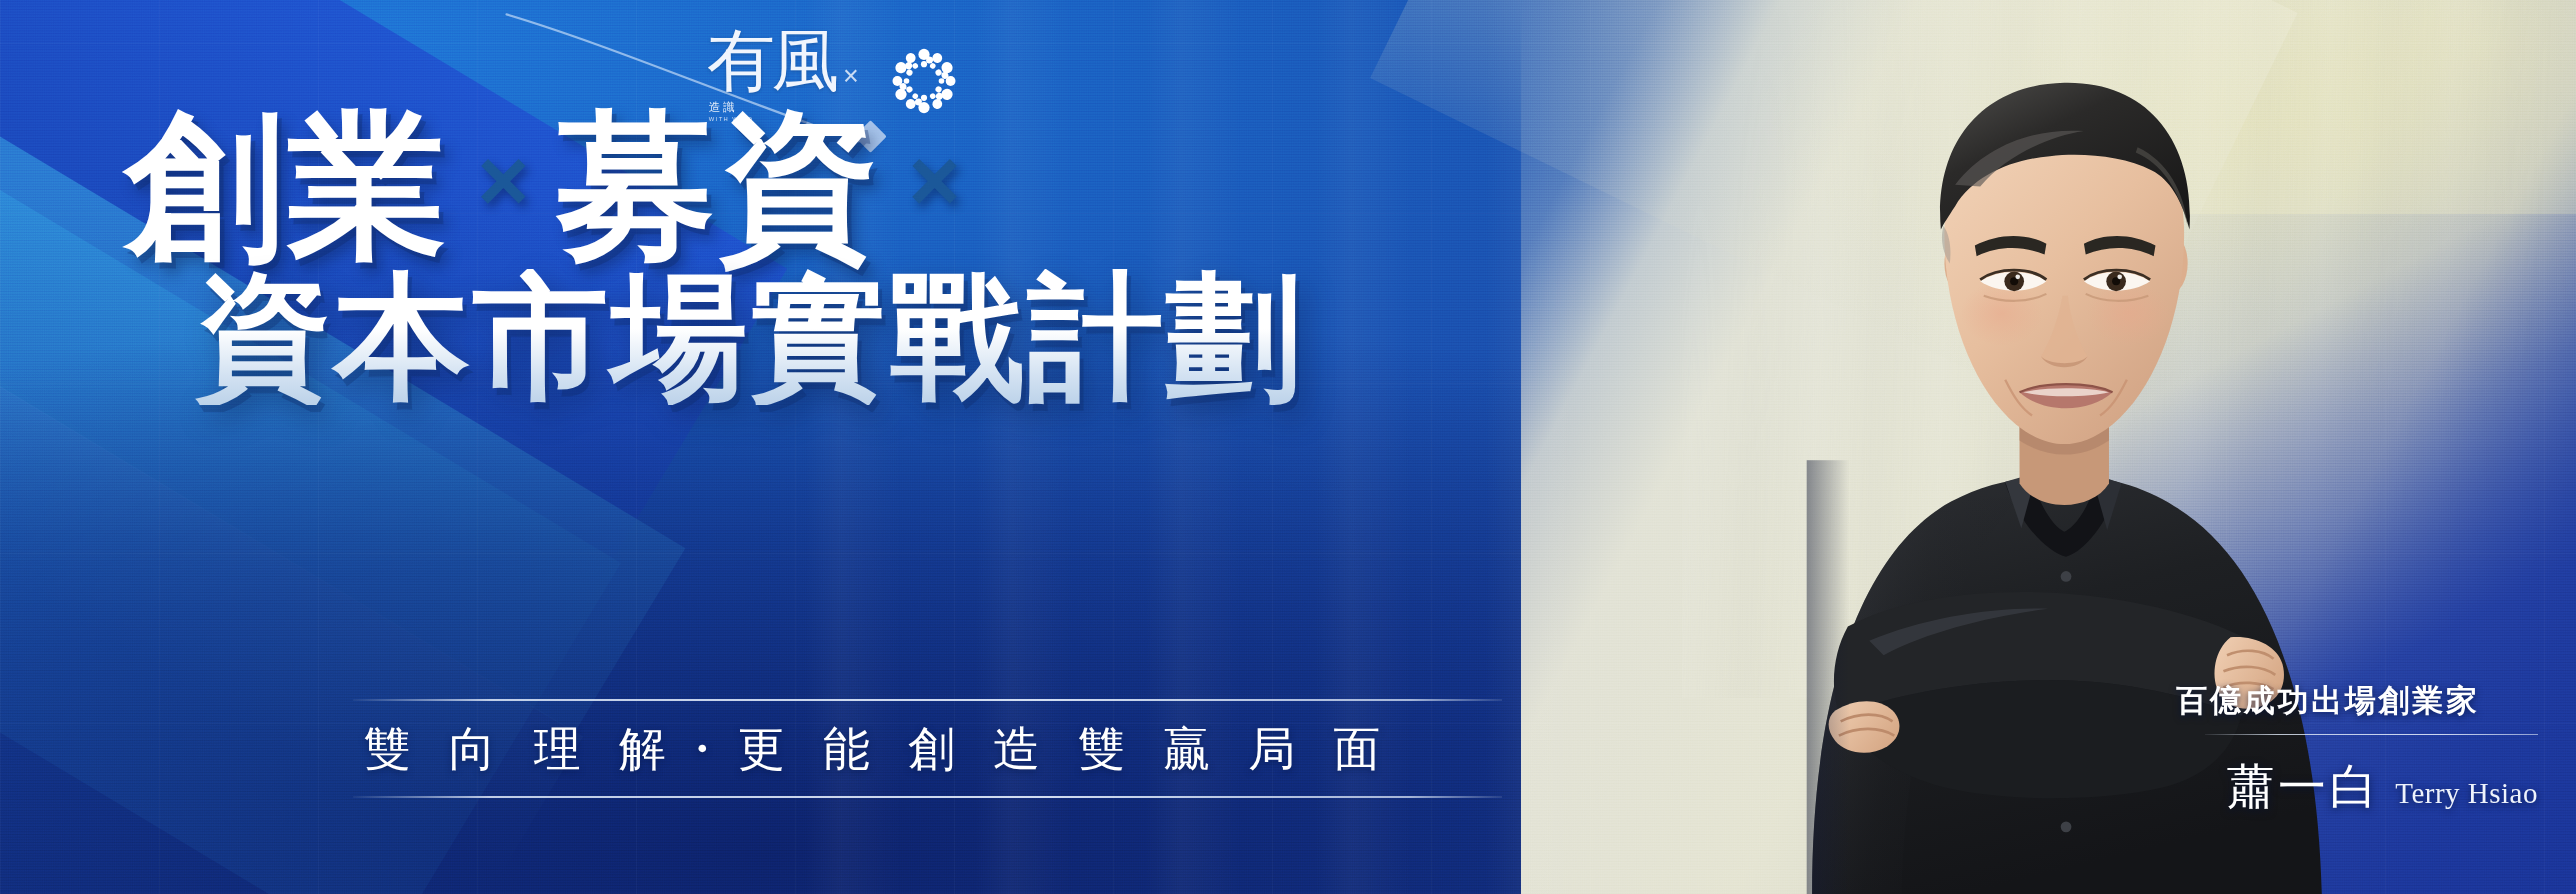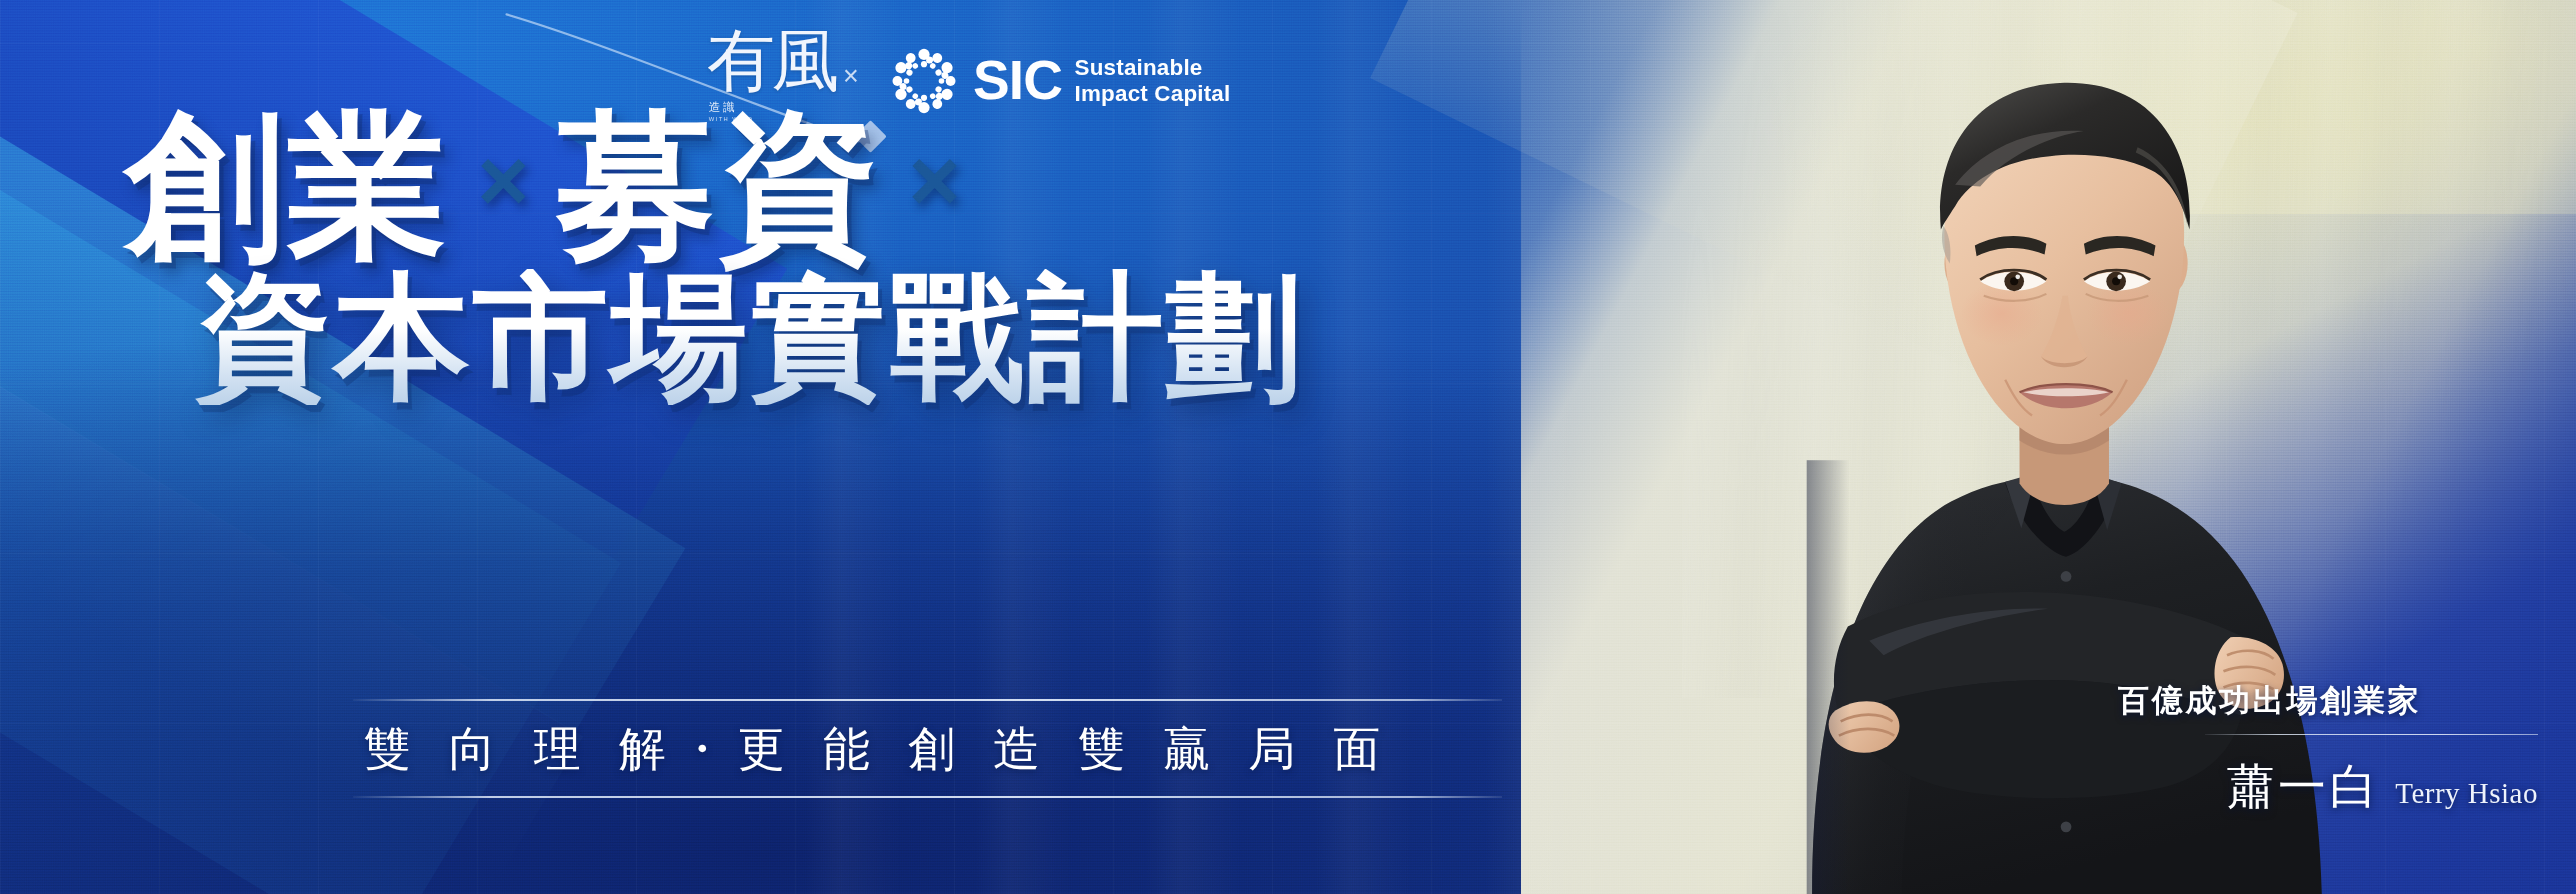--- a/index.html
+++ b/index.html
@@ -235,21 +235,21 @@
     font-size:47px;font-weight:500;color:#ffffff;
     letter-spacing:12.5px;
     text-align:left;
     padding:17px 0 15px 10.7px;
     text-shadow:0 1.8px 6.3px rgba(6,22,66,.55);
     white-space:nowrap;
   }
 
   
   .speaker{
-    position:absolute;right:38px;top:680px;width:420px;text-align:left;
+    position:absolute;right:38px;top:680px;width:420px;text-align:center;
   }
   .sp-title{
     font-family:"Liberation Serif", serif;
     font-size:31px;font-weight:700;color:#ffffff;
     letter-spacing:2.7px;
     text-shadow:0 1.8px 7.2px rgba(4,18,58,.75);
     white-space:nowrap;
   }
   .sp-rule{
     height:1.3px;margin:11.6px 0 7.2px auto;width:333px;
@@ -504,27 +504,20 @@
               </g>
             <g transform="rotate(255)">
                 <circle cx="0" cy="-31" r="5"></circle>
               </g>
             <g transform="rotate(315)">
                 <circle cx="0" cy="-31" r="5"></circle>
               </g>
           </g>
         </g>
       </svg>
-      <div class="sic-text">
-        <div class="sic-abbr">SIC</div>
-        <div class="sic-full">
-          <div>Sustainable</div>
-          <div>Impact Capital</div>
-        </div>
-      </div>
     </div>
   </div>
 
   <div class="headline">
     <div class="h-line1">
       <span class="h-word">創業</span>
       <span class="h-x">×</span>
       <span class="h-word">募資</span>
       <span class="h-x">×</span>
     </div>

